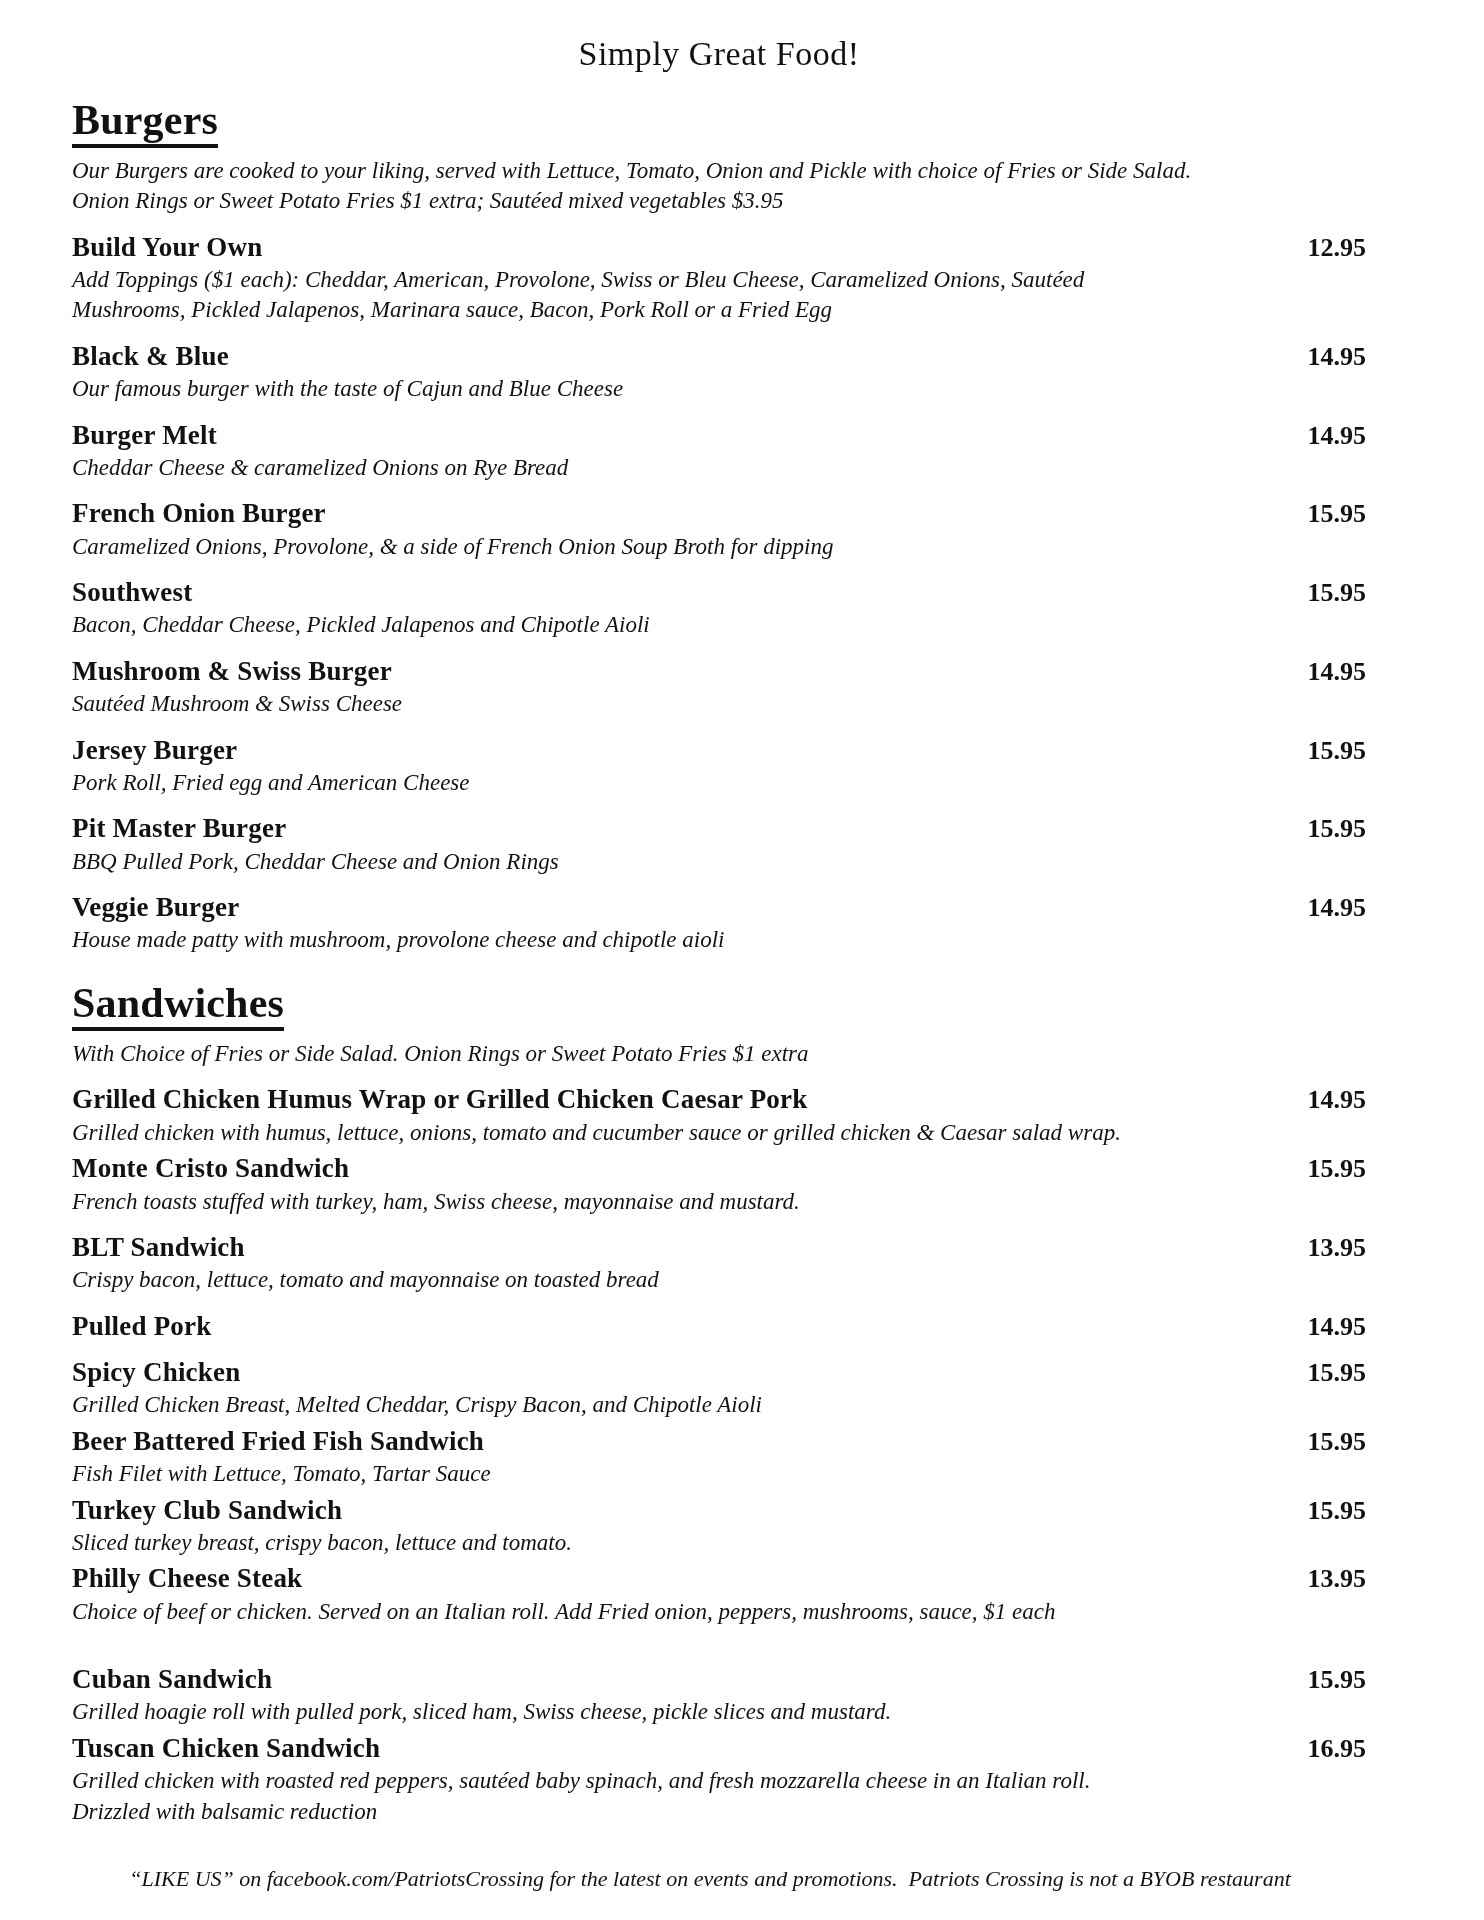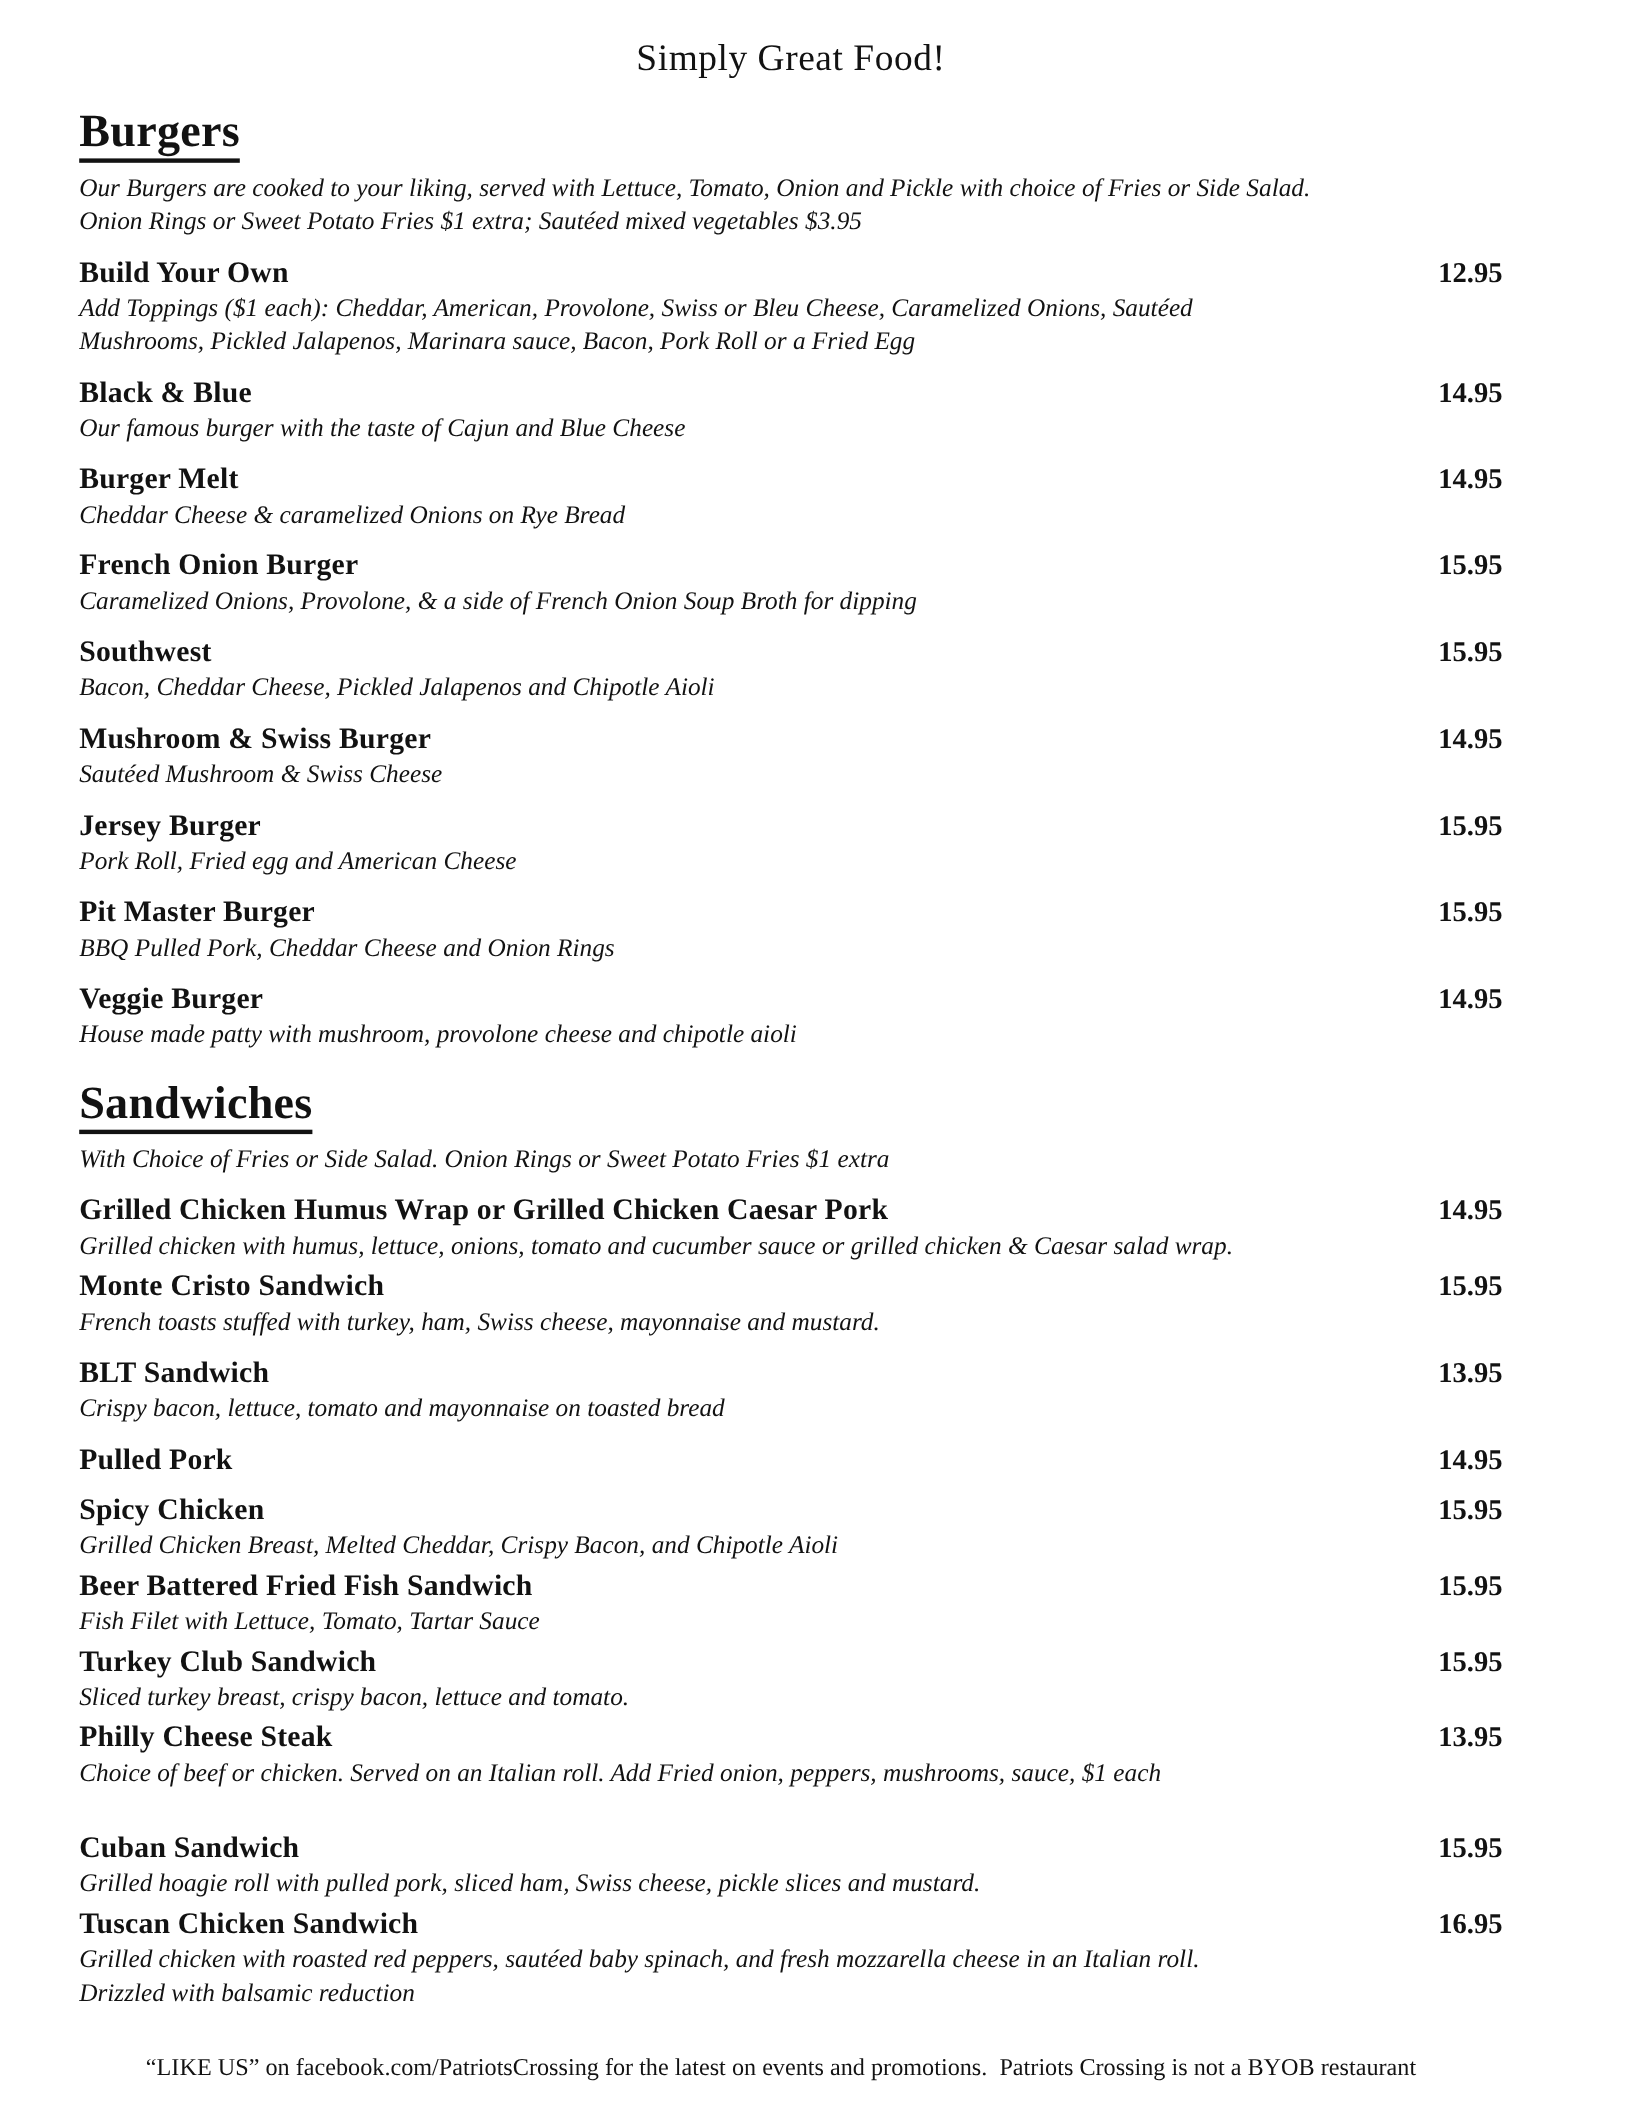--- a/index.html
+++ b/index.html
@@ -73,20 +73,21 @@
     max-width: 1290px;
   }
   .page-footer {
     position: absolute;
     left: 44px;
     right: 20px;
     bottom: 26px;
     text-align: center;
     font-size: 22px;
     line-height: 1.3;
+    font-style: italic;
   }
 </style>
 </head>
 <body>
 
 <div class="page">
   <h1 class="title">Simply Great Food!</h1>
   <main id="sections">
   <section class="menu-section">
     <h2 class="section-heading"><span class="hrule">Burgers</span></h2>

